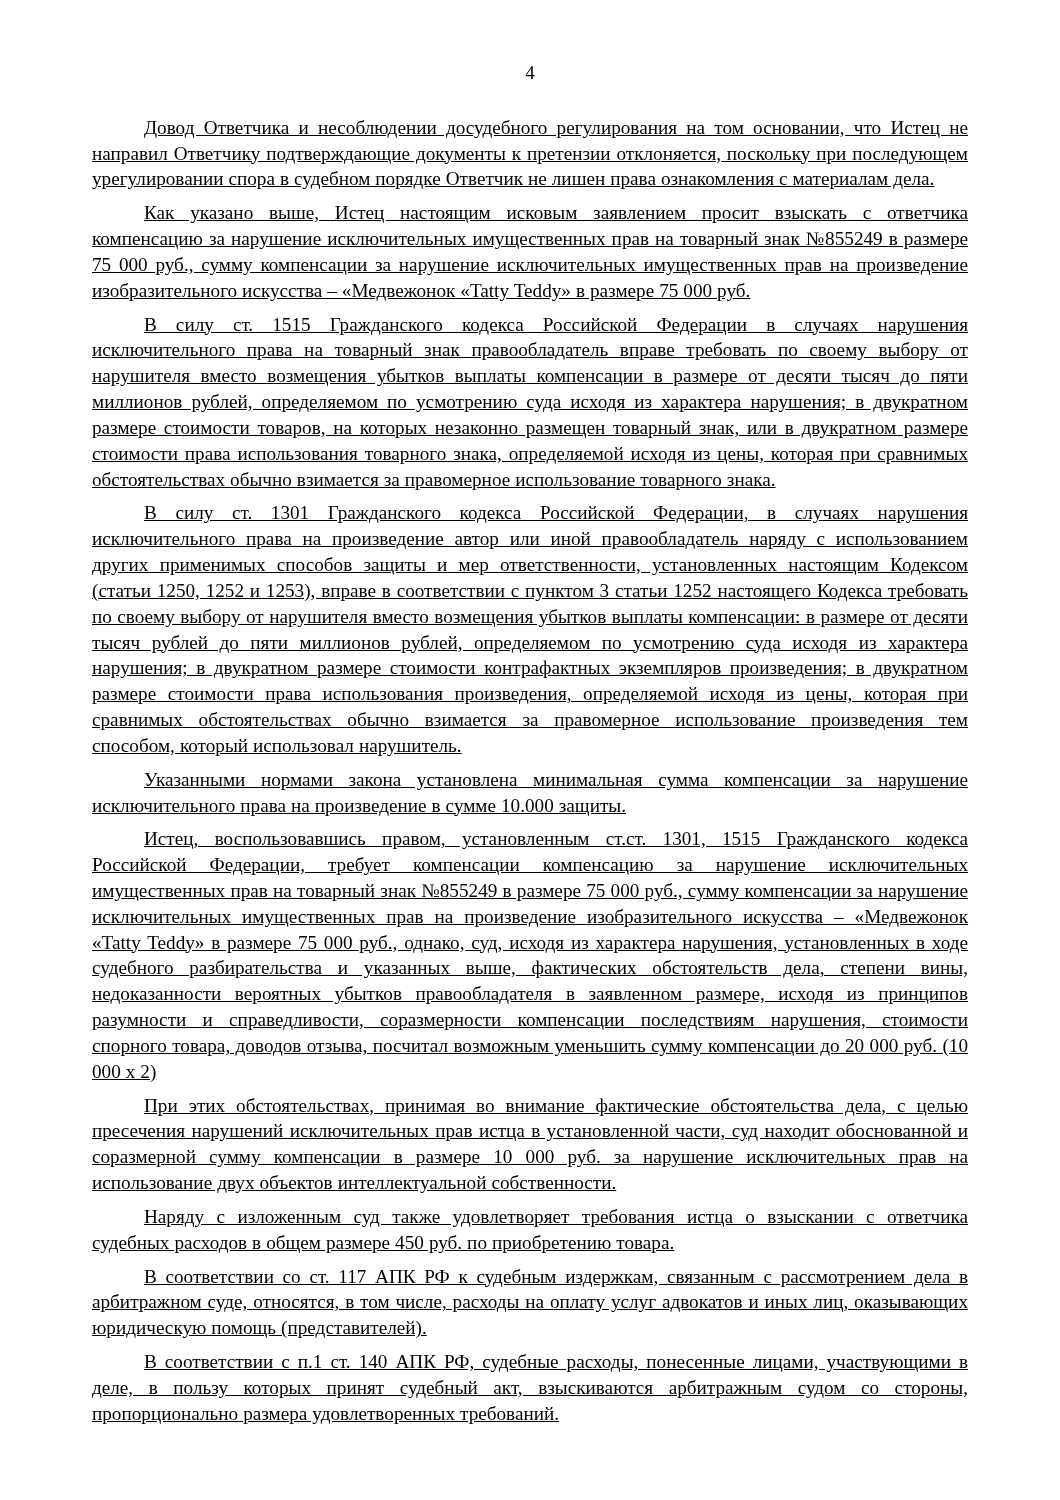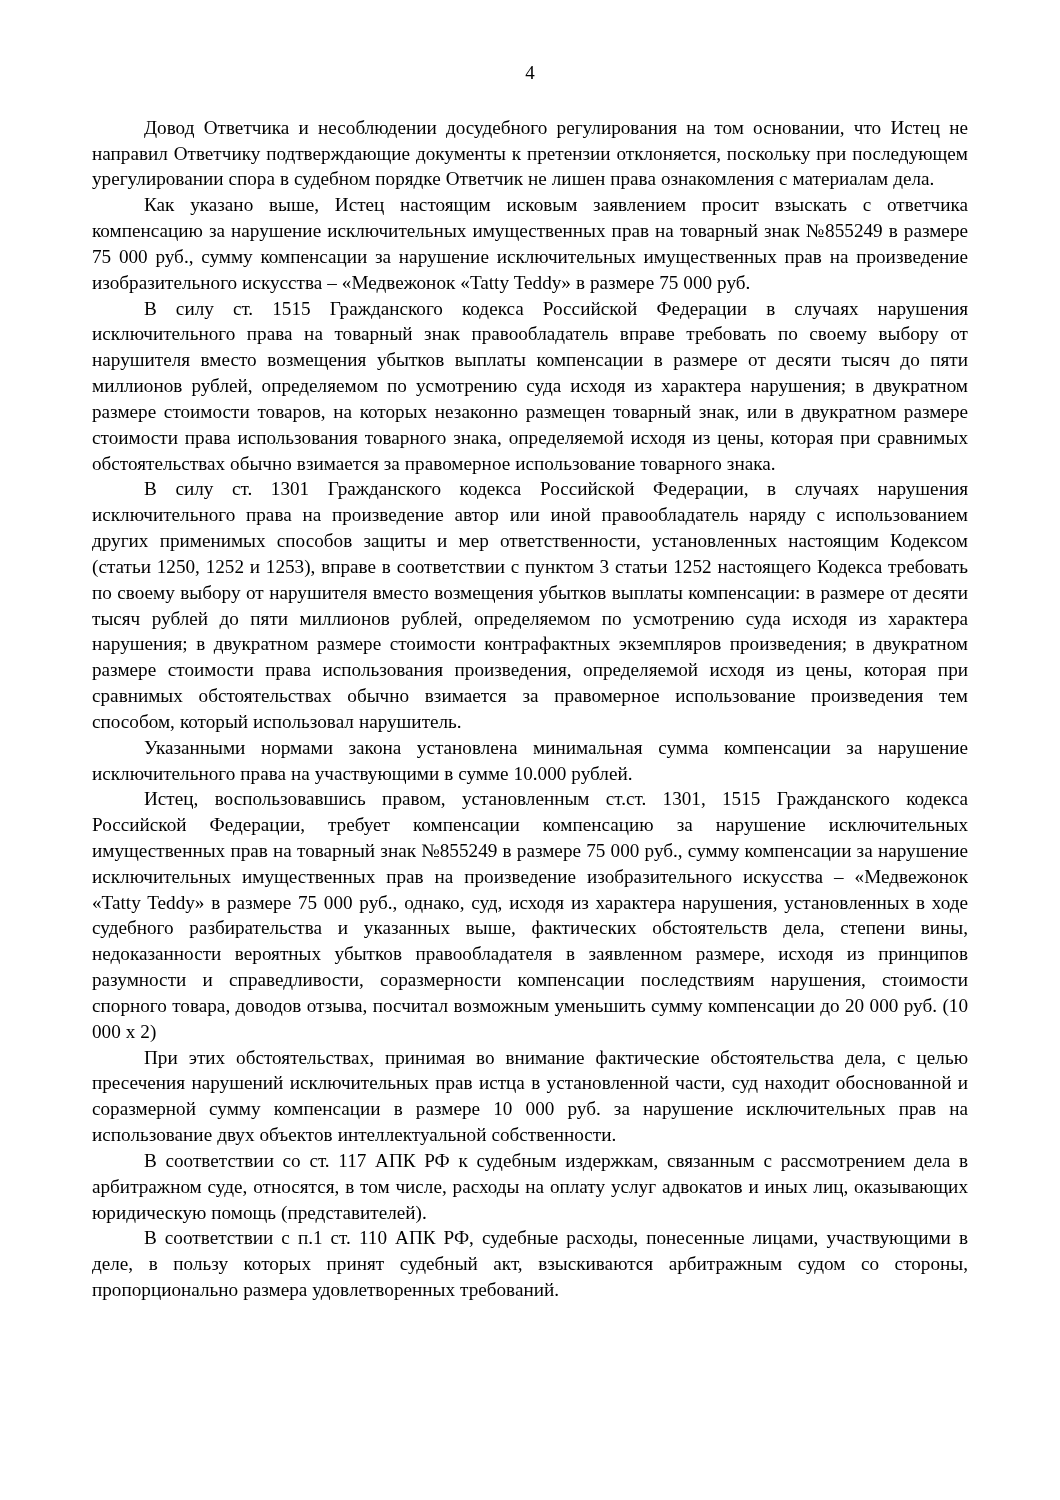--- a/index.html
+++ b/index.html
@@ -27,37 +27,39 @@
     margin-bottom: 30px;
   }
   .body-text p {
     margin: 0;
     text-align: justify;
     text-indent: 52px;
     font-size: 19.2px;
     line-height: 1.345;
     hyphens: none;
     word-spacing: 0.01em;
+    text-decoration: underline;
   }
   .body-text p + p {
-    margin-top: 0px;
+    margin-top: 8px;
   }
 </style>
 </head>
 <body>
 
 <div class="page">
 
   <div class="page-number">4</div>
 
   <div class="body-text">
     <p>Довод Ответчика и несоблюдении досудебного регулирования на том основании, что Истец не направил Ответчику подтверждающие документы к претензии отклоняется, поскольку при последующем урегулировании спора в судебном порядке Ответчик не лишен права ознакомления с материалам дела.</p>
     <p>Как указано выше, Истец настоящим исковым заявлением просит взыскать с ответчика компенсацию за нарушение исключительных имущественных прав на товарный знак №855249 в размере 75 000 руб., сумму компенсации за нарушение исключительных имущественных прав на произведение изобразительного искусства – «Медвежонок «Tatty Teddy» в размере 75 000 руб.</p>
     <p>В силу ст. 1515 Гражданского кодекса Российской Федерации в случаях нарушения исключительного права на товарный знак правообладатель вправе требовать по своему выбору от нарушителя вместо возмещения убытков выплаты компенсации в размере от десяти тысяч до пяти миллионов рублей, определяемом по усмотрению суда исходя из характера нарушения; в двукратном размере стоимости товаров, на которых незаконно размещен товарный знак, или в двукратном размере стоимости права использования товарного знака, определяемой исходя из цены, которая при сравнимых обстоятельствах обычно взимается за правомерное использование товарного знака.</p>
     <p>В силу ст. 1301 Гражданского кодекса Российской Федерации, в случаях нарушения исключительного права на произведение автор или иной правообладатель наряду с использованием других применимых способов защиты и мер ответственности, установленных настоящим Кодексом (статьи 1250, 1252 и 1253), вправе в соответствии с пунктом 3 статьи 1252 настоящего Кодекса требовать по своему выбору от нарушителя вместо возмещения убытков выплаты компенсации: в размере от десяти тысяч рублей до пяти миллионов рублей, определяемом по усмотрению суда исходя из характера нарушения; в двукратном размере стоимости контрафактных экземпляров произведения; в двукратном размере стоимости права использования произведения, определяемой исходя из цены, которая при сравнимых обстоятельствах обычно взимается за правомерное использование произведения тем способом, который использовал нарушитель.</p>
-    <p>Указанными нормами закона установлена минимальная сумма компенсации за нарушение исключительного права на участвующими в сумме 10.000 рублей.</p>
+    <p>Указанными нормами закона установлена минимальная сумма компенсации за нарушение исключительного права на произведение в сумме 10.000 защиты.</p>
     <p>Истец, воспользовавшись правом, установленным ст.ст. 1301, 1515 Гражданского кодекса Российской Федерации, требует компенсации компенсацию за нарушение исключительных имущественных прав на товарный знак №855249 в размере 75 000 руб., сумму компенсации за нарушение исключительных имущественных прав на произведение изобразительного искусства – «Медвежонок «Tatty Teddy» в размере 75 000 руб., однако, суд, исходя из характера нарушения, установленных в ходе судебного разбирательства и указанных выше, фактических обстоятельств дела, степени вины, недоказанности вероятных убытков правообладателя в заявленном размере, исходя из принципов разумности и справедливости, соразмерности компенсации последствиям нарушения, стоимости спорного товара, доводов отзыва, посчитал возможным уменьшить сумму компенсации до 20 000 руб. (10 000 х 2)</p>
     <p>При этих обстоятельствах, принимая во внимание фактические обстоятельства дела, с целью пресечения нарушений исключительных прав истца в установленной части, суд находит обоснованной и соразмерной сумму компенсации в размере 10 000 руб. за нарушение исключительных прав на использование двух объектов интеллектуальной собственности.</p>
+    <p>Наряду с изложенным суд также удовлетворяет требования истца о взыскании с ответчика судебных расходов в общем размере 450 руб. по приобретению товара.</p>
     <p>В соответствии со ст. 117 АПК РФ к судебным издержкам, связанным с рассмотрением дела в арбитражном суде, относятся, в том числе, расходы на оплату услуг адвокатов и иных лиц, оказывающих юридическую помощь (представителей).</p>
-    <p>В соответствии с п.1 ст. 110 АПК РФ, судебные расходы, понесенные лицами, участвующими в деле, в пользу которых принят судебный акт, взыскиваются арбитражным судом со стороны, пропорционально размера удовлетворенных требований.</p>
+    <p>В соответствии с п.1 ст. 140 АПК РФ, судебные расходы, понесенные лицами, участвующими в деле, в пользу которых принят судебный акт, взыскиваются арбитражным судом со стороны, пропорционально размера удовлетворенных требований.</p>
   </div>
 
 </div>
 
 </body></html>

